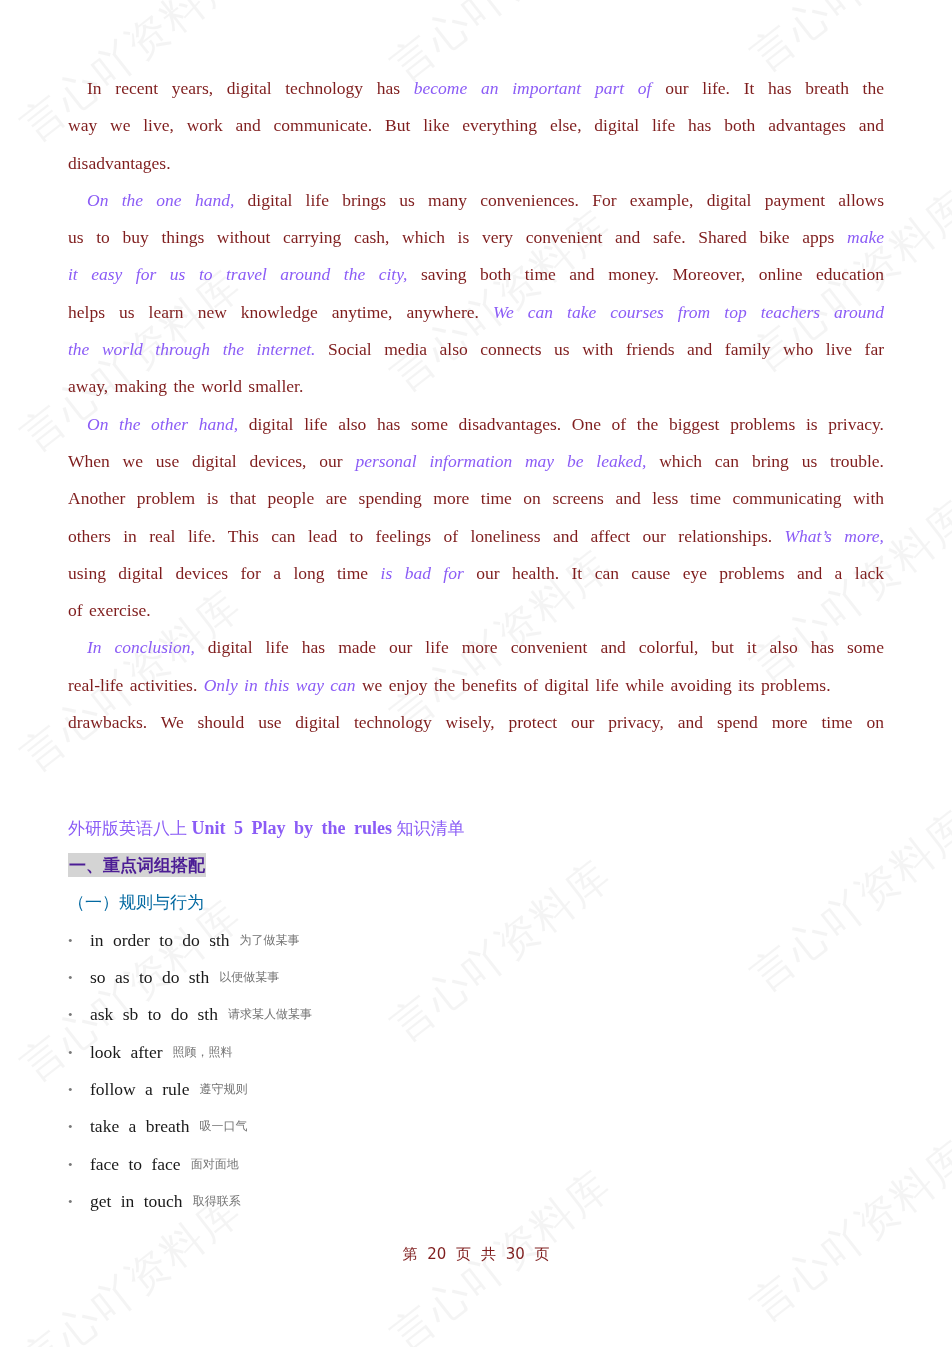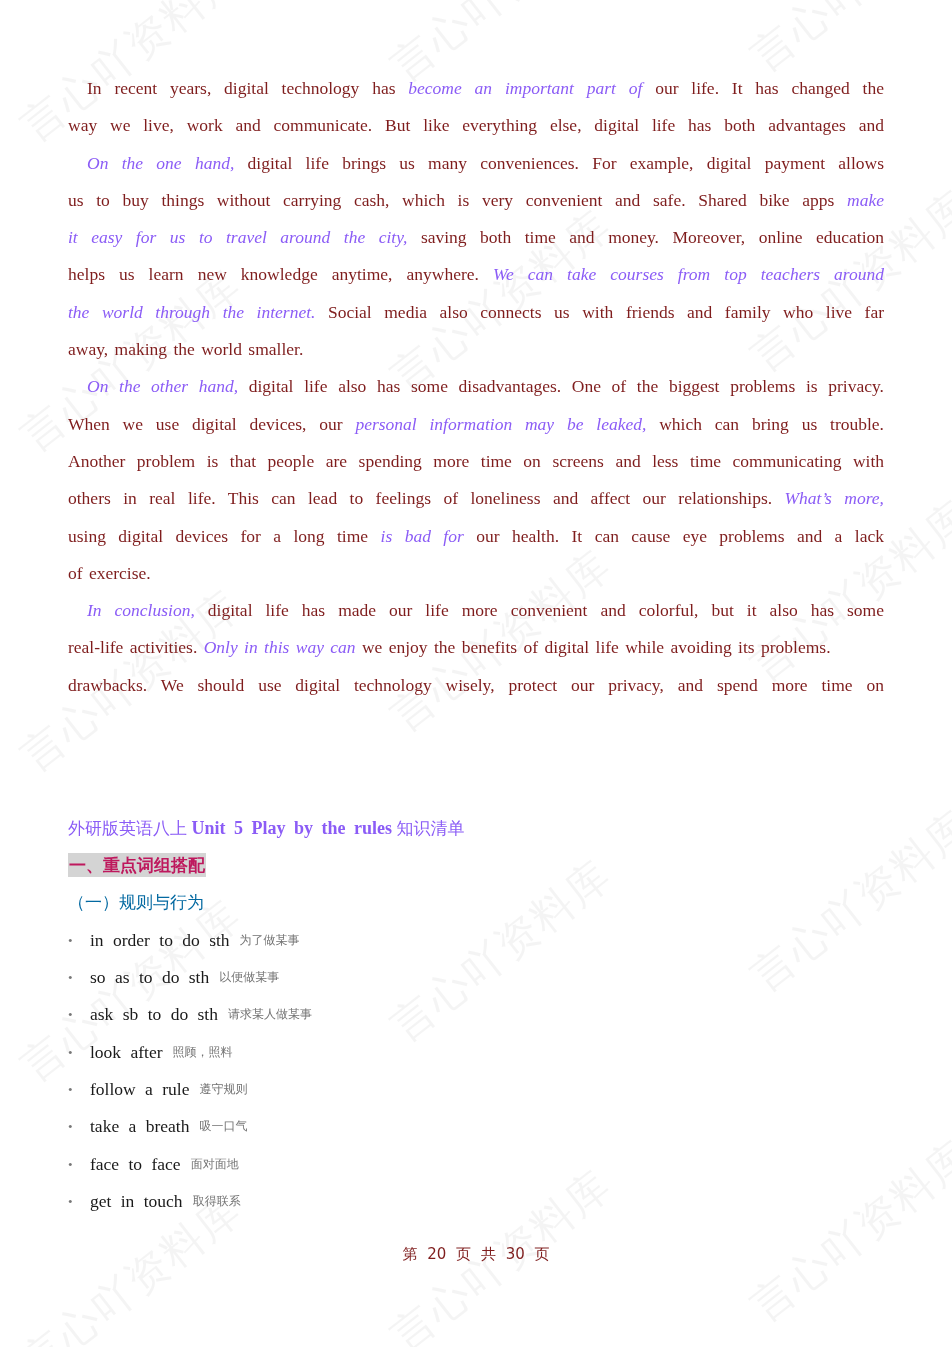--- a/index.html
+++ b/index.html
@@ -20,21 +20,21 @@
   }
   .line.last { text-align-last: left; }
   .line.indent { padding-left: 19px; }
   .line span.gray { color: #8b5cf6; font-style: italic; }
   .line span.dark { color: #7f1d1d; }
   .notes { position: absolute; left: 68px; top: 810px; width: 820px; }
   .notes-title { font-size: 18px; height: 37px; line-height: 37px; color: #8b5cf6; }
   .notes-title .latin { font-weight: bold; word-spacing: 4px; }
   .section-heading { height: 37px; line-height: 37px; }
   .section-heading span {
-    background: #d4d4d4; font-family: "DejaVu Sans", sans-serif; font-size: 17px; color: #be185d; padding: 2px 1px; font-weight: bold;
+    background: #d4d4d4; font-family: "DejaVu Sans", sans-serif; font-size: 17px; color: #4c1d95; padding: 2px 1px; font-weight: bold;
   }
   .sub-heading { font-family: "DejaVu Sans", sans-serif; font-size: 17px; height: 37.5px; line-height: 37.5px; color: #0369a1; }
   .phrase { height: 37.4px; line-height: 37.4px; font-size: 17.5px; display: flex; align-items: center; }
   .bullet { width: 22px; color: #777; font-size: 13px; display: inline-block; }
   .phrase .en { word-spacing: 5px; margin-right: 10px; }
   .phrase .zh { font-family: Liberation Serif, serif; font-size: 12px; color: #737373; }
   .footer { position: absolute; top: 1245px; left: 0; width: 952px; text-align: center; font-family: "DejaVu Sans", sans-serif; font-size: 15px; color: #7f1d1d; word-spacing: 5px; }
 </style>
 </head>
 <body>
@@ -52,22 +52,23 @@
     <div class="wm" style="left: 10px; top: 1050px;">言心吖资料库</div>
     <div class="wm" style="left: 380px; top: 1010px;">言心吖资料库</div>
     <div class="wm" style="left: 740px; top: 960px;">言心吖资料库</div>
     <div class="wm" style="left: 10px; top: 1345px;">言心吖资料库</div>
     <div class="wm" style="left: 380px; top: 1320px;">言心吖资料库</div>
     <div class="wm" style="left: 740px; top: 1290px;">言心吖资料库</div>
   </div>
 
 <div class="page">
   <div class="essay" id="essay">
-      <div class="line indent"><span class="dark">In recent years,  digital technology has </span><span class="gray">become an important part of</span><span class="dark"> our life.  It has changed the</span></div>
+      <div class="line indent"><span class="dark">In recent years,  digital technology has </span><span class="gray">become an important part of</span><span class="dark"> our life.  It has breath the</span></div>
       <div class="line"><span class="dark">way we live,  work and communicate.  But like everything else,  digital life has both advantages and</span></div>
+      <div class="line last"><span class="dark">disadvantages.</span></div>
       <div class="line indent"><span class="gray">On the one hand,</span><span class="dark">  digital life brings us many conveniences.  For example,  digital payment allows</span></div>
       <div class="line"><span class="dark">us to buy things without carrying cash,  which is very convenient and safe.  Shared bike apps </span><span class="gray">make</span></div>
       <div class="line"><span class="gray">it easy for us to travel around the city,</span><span class="dark">  saving both time and money.  Moreover,  online education</span></div>
       <div class="line"><span class="dark">helps us learn new knowledge anytime,  anywhere.  </span><span class="gray">We can take courses from top teachers around</span></div>
       <div class="line"><span class="gray">the world through the internet.</span><span class="dark">  Social media also connects us with friends and family who live far</span></div>
       <div class="line last"><span class="dark">away,  making the world smaller.</span></div>
       <div class="line indent"><span class="gray">On the other hand,</span><span class="dark">  digital life also has some disadvantages.  One of the biggest problems is privacy.</span></div>
       <div class="line"><span class="dark">When we use digital devices,  our </span><span class="gray">personal information may be leaked,</span><span class="dark">  which can bring us trouble.</span></div>
       <div class="line"><span class="dark">Another problem is that people are spending more time on screens and less time communicating with</span></div>
       <div class="line"><span class="dark">others in real life.  This can lead to feelings of loneliness and affect our relationships.  </span><span class="gray">What’s more,</span></div>

